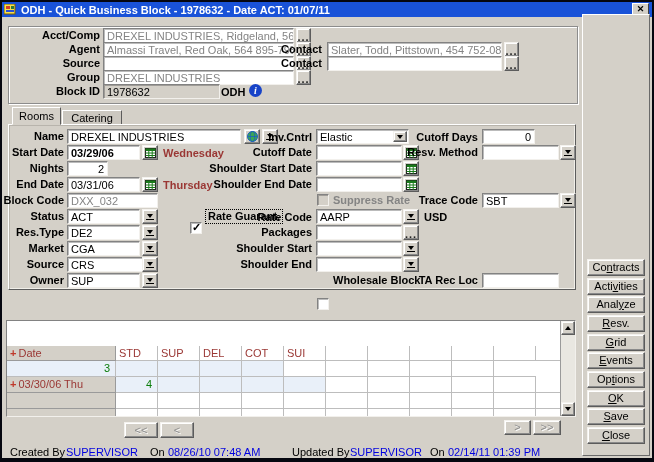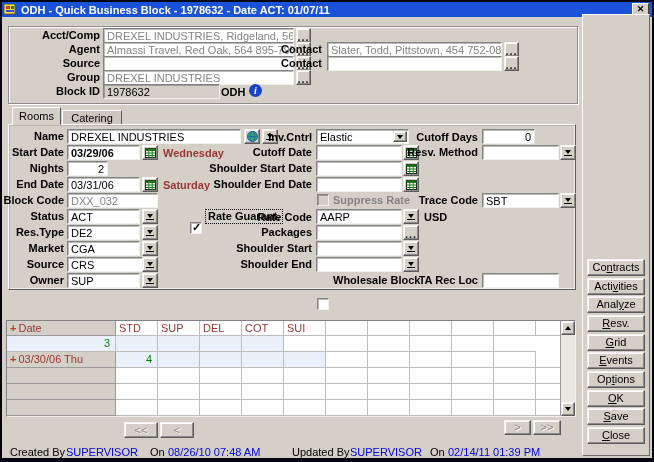--- a/index.html
+++ b/index.html
@@ -50,21 +50,21 @@
   .tab{background:#d4d0c8;border:1px solid;border-color:#fff #5c5c5c #d4d0c8 #fff;
     display:flex;align-items:center;justify-content:center;font-size:11px;}
   .tab.active{z-index:3;font-weight:normal;}
   .panel{background:#d4d0c8;border:1px solid;border-color:#fff #5c5c5c #5c5c5c #fff;
     box-shadow:inset 1px 1px 0 #b8b4ac, inset -1px -1px 0 #f0eee8;}
   
   .grid{background:#fff;border:1px solid;border-color:#828282 #f2f0ec #f2f0ec #828282;overflow:hidden;}
   .grow{display:grid;grid-template-columns:109px repeat(10,42px) 1fr;}
   .gcell{border-right:1px solid #bdbdbd;border-bottom:1px solid #bdbdbd;height:16px;line-height:15px;
     padding:0 3px;white-space:nowrap;overflow:hidden;}
-  .ghead .gcell{height:15px;line-height:14px;color:#9a3734;}
+  .ghead .gcell{height:15px;line-height:14px;color:#9a3734;margin-top:25px;}
   .gdate{background:#d4d0c8;color:#9a3734;border-right:1px solid #9a9a9a;border-bottom:1px solid #9a9a9a;}
   .gtint{background:#e9f0f9;}
   .gval{color:#0a7d0a;text-align:right;padding-right:5px;}
   .plus{color:#c0392b;font-weight:bold;margin-right:2px;}
   
   .vscroll{position:absolute;right:0;top:0;width:15px;height:100%;background:#e9e7e1;
     border-left:1px solid #9a9a9a;display:flex;flex-direction:column;justify-content:space-between;}
   .sbtn{width:14px;height:14px;display:flex;align-items:center;justify-content:center;}
   
   .sidebtn{position:absolute;left:585px;width:58px;height:17px;}
@@ -164,21 +164,21 @@
     <div class="abs raised btn" style="left:140px;top:175px;width:16px;height:15px;">
       <svg width="11" height="10" viewBox="0 0 11 10">
           <rect x="0.5" y="0.5" width="10" height="9" fill="#fff" stroke="#222"></rect>
           <rect x="0.5" y="0.5" width="10" height="2.5" fill="#1a7a1a"></rect>
           <line x1="0.5" y1="5" x2="10.5" y2="5" stroke="#1a7a1a"></line>
           <line x1="0.5" y1="7.5" x2="10.5" y2="7.5" stroke="#1a7a1a"></line>
           <line x1="3.8" y1="3" x2="3.8" y2="10" stroke="#1a7a1a"></line>
           <line x1="7.2" y1="3" x2="7.2" y2="10" stroke="#1a7a1a"></line>
         </svg>
     </div>
-    <div class="abs day" style="left:161px;top:177px;width:90px;">Saturday</div>
+    <div class="abs day" style="left:161px;top:177px;width:90px;">Thursday</div>
 
     <div class="abs lbl" style="left:0px;top:192px;width:62px;">Block Code</div>
     <div class="abs sunken val-gray" style="left:65px;top:191px;width:91px;">DXX_032</div>
 
     <div class="abs lbl" style="left:0px;top:208px;width:62px;">Status</div>
     <div class="abs sunken" style="left:65px;top:207px;width:73px;">ACT</div>
     <div class="abs raised btn" style="left:140px;top:207px;width:16px;height:15px;">
         <span class="lovmark">
           <span class="tri-down"></span>
           <span class="bar"></span>

